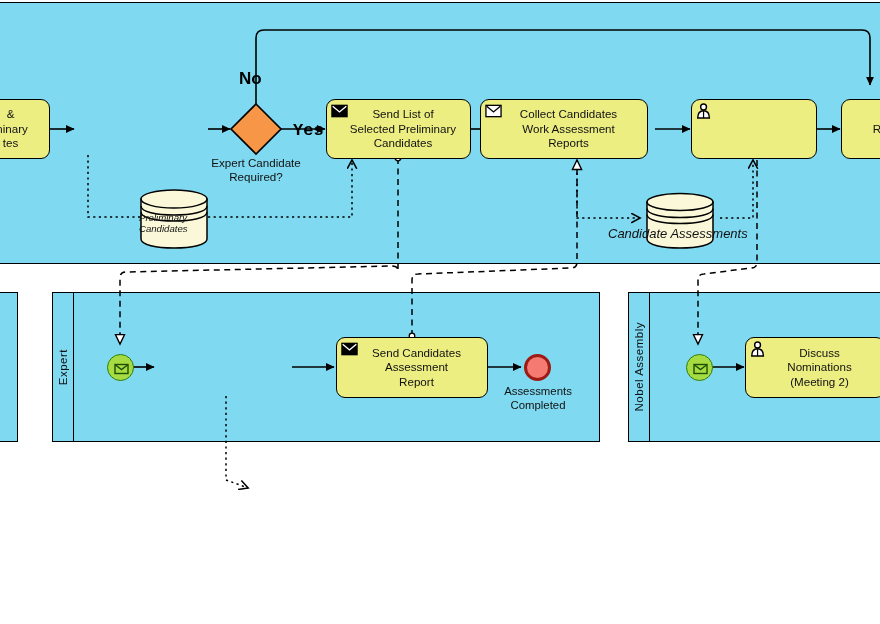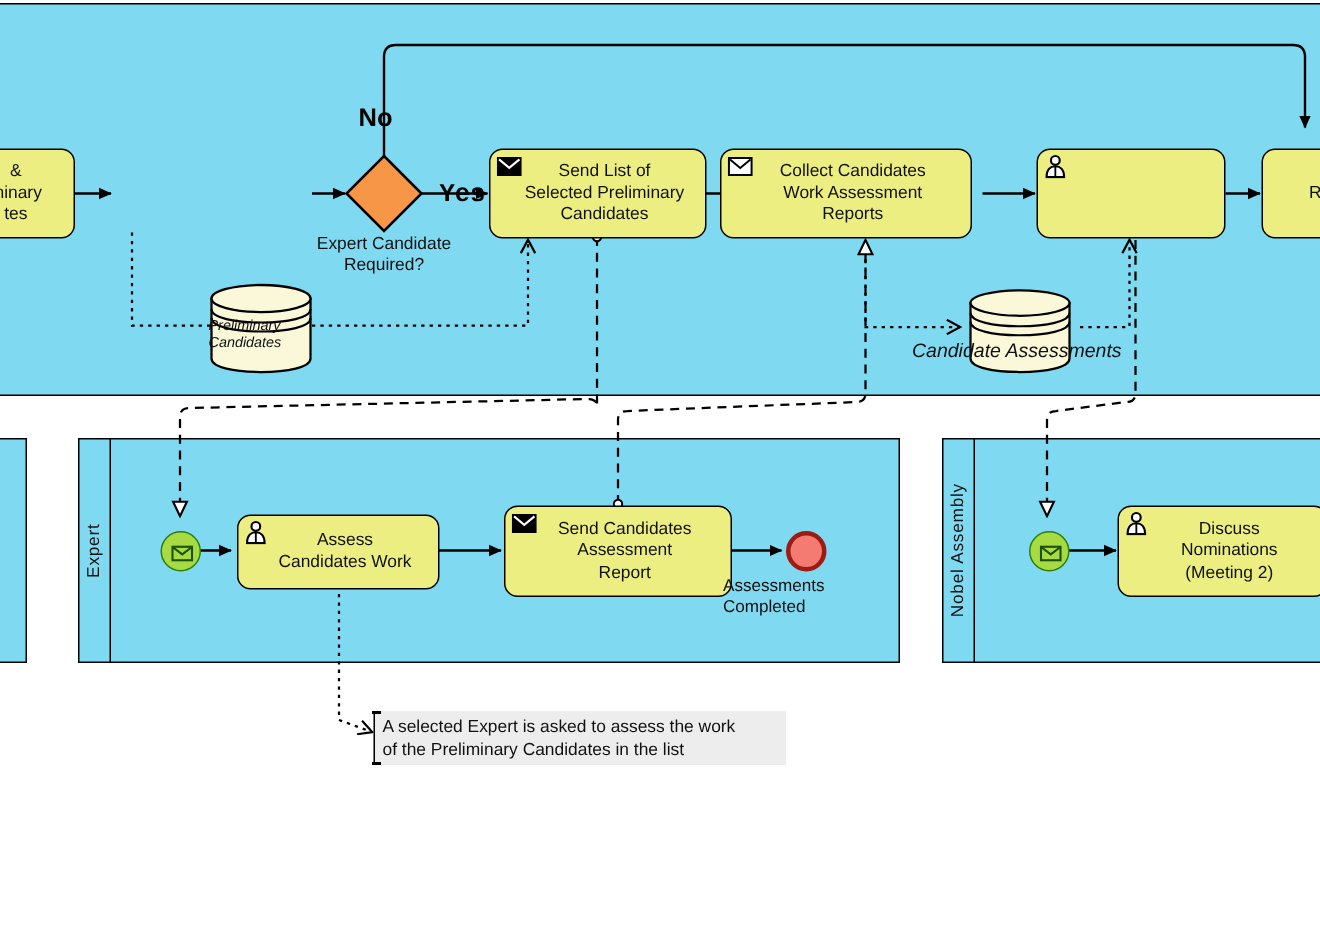--- a/index.html
+++ b/index.html
@@ -39,21 +39,21 @@
   .note{position:absolute;background:#EDEDED;border-left:1.6px solid #000;
         box-sizing:border-box;padding:3px 6px 4px 5px;}
   .note .nt{font-size:11.6px;line-height:15px;color:#111;white-space:pre-line;}
   .note:before{content:"";position:absolute;left:-1.6px;top:0;width:6px;height:1.6px;background:#000;}
   .note:after{content:"";position:absolute;left:-1.6px;bottom:0;width:6px;height:1.6px;background:#000;}
   
   .flab{position:absolute;font-size:17px;font-weight:bold;color:#000;}
   .glab{position:absolute;font-size:11.6px;line-height:14.4px;color:#111;
         text-align:center;white-space:pre-line;}
   .evlab{position:absolute;font-size:11.4px;line-height:14.2px;color:#111;
-         white-space:pre-line;}
+         text-align:center;white-space:pre-line;}
 </style>
 </head>
 <body>
 
 <div id="canvas">
 
   <div class="pool" style="left:-4px;top:2px;width:888px;height:262px;"></div>
 
   <div class="pool" style="left:-14px;top:292px;width:32px;height:150px;"></div>
 
@@ -190,29 +190,20 @@
   </div>
   <div class="dslabel wide" style="left:608px;top:228px;width:145px;">Candidate Assessments</div>
 
   <div class="ev start" style="left:107px;top:354px;width:27px;height:27px;">
     <svg viewBox="0 0 27 27" width="27" height="27" style="display:block;">
       <rect x="7" y="9.5" width="13" height="9" fill="#A7DB42" stroke="#1d4f08" stroke-width="1.4"></rect>
       <path d="M7.5,10 L13.5,14.6 L19.5,10" fill="none" stroke="#1d4f08" stroke-width="1.4"></path>
     </svg>
   </div>
 
-  <div class="task" style="left:158px;top:343px;width:135px;height:50px;">
-    <svg class="taskicon" viewBox="0 0 18 17">
-      <circle cx="8" cy="4.2" r="3.1" fill="#fff" stroke="#000" stroke-width="1.5"></circle>
-      <path d="M1.8,16 C1.8,10.6 4.7,8.3 8,8.3 C11.3,8.3 14.2,10.6 14.2,16 Z" fill="#fff" stroke="#000" stroke-width="1.5"></path>
-      <path d="M8,8.6 L8,16" stroke="#000" stroke-width="1.3"></path>
-    </svg>
-    <div class="tl">Assess
-Candidates Work</div>
-  </div>
 
   <div class="task" style="left:336px;top:337px;width:152px;height:61px;">
     <svg class="taskicon" viewBox="0 0 18 14">
       <rect x="1" y="1" width="16" height="12" fill="#000" stroke="#000" stroke-width="1.4"></rect>
       <path d="M1.8,2 L9,8 L16.2,2" fill="none" stroke="#fff" stroke-width="1.5"></path>
     </svg>
     <div class="tl">Send Candidates
 Assessment
 Report</div>
   </div>
@@ -232,18 +223,14 @@
     <svg class="taskicon" viewBox="0 0 18 17">
       <circle cx="8" cy="4.2" r="3.1" fill="#fff" stroke="#000" stroke-width="1.5"></circle>
       <path d="M1.8,16 C1.8,10.6 4.7,8.3 8,8.3 C11.3,8.3 14.2,10.6 14.2,16 Z" fill="#fff" stroke="#000" stroke-width="1.5"></path>
       <path d="M8,8.6 L8,16" stroke="#000" stroke-width="1.3"></path>
     </svg>
     <div class="tl">Discuss
 Nominations
 (Meeting 2)</div>
   </div>
 
-  <div class="note" style="left:249px;top:474px;width:275px;height:36px;">
-    <div class="nt">A selected Expert is asked to assess the work
-of the Preliminary Candidates in the list</div>
-  </div>
 
 </div>
 
 </body></html>

